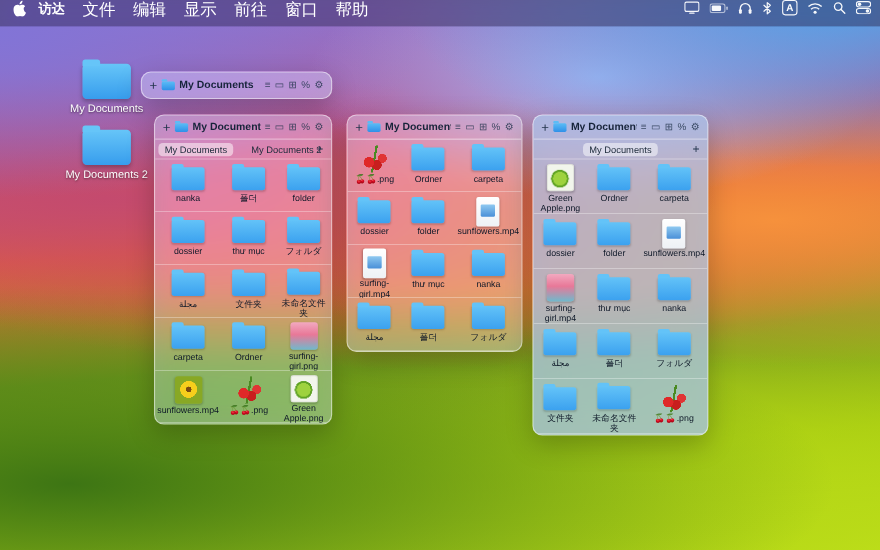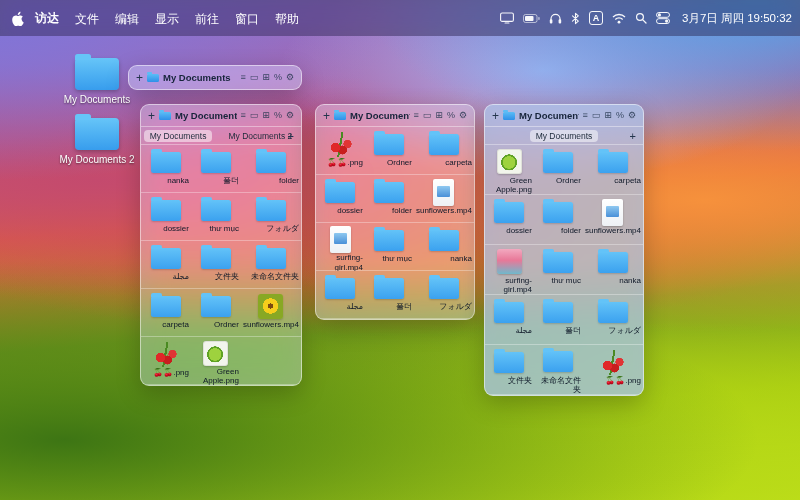--- a/index.html
+++ b/index.html
@@ -11,25 +11,25 @@
       radial-gradient(60% 40% at 68% 14%, #a9b2ee 0%, rgba(169,178,238,0) 55%),
       radial-gradient(80% 50% at 0% 6%, #8274d6 0%, rgba(130,116,214,0) 60%),
       radial-gradient(120% 40% at 12% 36%, #c44a6e 0%, rgba(196,74,110,0) 58%),
       radial-gradient(120% 48% at 88% 40%, #f6913c 0%, rgba(246,145,60,0) 55%),
       radial-gradient(110% 42% at 45% 44%, #e05a3a 0%, rgba(224,90,58,0) 55%),
       radial-gradient(140% 58% at 8% 88%, #3d7514 0%, rgba(61,117,20,0) 62%),
       radial-gradient(120% 52% at 75% 95%, #b6d816 0%, rgba(182,216,22,0) 60%),
       linear-gradient(175deg, #8a7ad8 0%, #b85890 28%, #e0603c 42%, #7fa21e 62%, #a8cc12 80%, #c4e41e 100%);
   }
   
-  .menubar{position:absolute;top:0;left:0;right:0;height:36px;display:flex;align-items:center;
+  .menubar{position:absolute;top:0;left:0;right:0;height:24px;display:flex;align-items:flex-start;
     background:rgba(56,48,84,.52);backdrop-filter:blur(12px) saturate(1.3);color:#fff;padding:0 8px 0 12px;z-index:20}
   .apple{display:flex;align-items:center;margin-right:2px}
   .appname{font-weight:bold;font-size:12px;padding:0 8px}
-  .mitem{font-size:12px;padding:0 8px;white-space:nowrap}
+  .mitem{font-size:15px;padding:0 8px;white-space:nowrap}
   .status{margin-left:auto;display:flex;align-items:center;gap:9px}
   .sic{display:flex;align-items:center;opacity:.95}
   .inputsrc{width:14px;height:14px;border:1.2px solid rgba(255,255,255,.95);border-radius:3px;font-size:9px;font-weight:bold;display:flex;align-items:center;justify-content:center}
   .mbtime{font-size:11.5px;white-space:nowrap;margin-left:3px}
   
   #desktop-icons{position:absolute;left:51px;top:58px;display:flex;flex-direction:column;gap:12px;z-index:1}
   .dicon{width:92px;display:flex;flex-direction:column;align-items:center;cursor:default}
   .folder-lg{width:44px;height:32px;border-radius:4px;background:linear-gradient(180deg,#66c5f8 0%,#379ded 100%);position:relative;box-shadow:0 2px 4px rgba(0,0,0,.25)}
   .folder-lg::before{content:"";position:absolute;top:-4px;left:0;width:16px;height:6px;border-radius:2.5px 2.5px 0 0;background:#66c5f8}
   .dlabel{margin-top:4px;font-size:10px;color:#fff;text-shadow:0 1px 2px rgba(0,0,0,.55);text-align:center;line-height:1.15}
@@ -50,21 +50,21 @@
   .tabrow{height:18px;display:flex;align-items:center;justify-content:center;gap:10px;position:relative;border-bottom:1px solid rgba(255,255,255,.35)}
   .tab{font-size:8.5px;color:#1c2a3a;padding:1px 6px;border-radius:4px;white-space:nowrap}
   .tab.active{background:rgba(255,255,255,.5)}
   .tabadd{position:absolute;right:7px;font-size:11px;color:#24364e}
   .grid{display:grid;grid-template-columns:repeat(3,1fr);
     background-image:repeating-linear-gradient(to bottom,transparent 0,transparent 47px,rgba(255,255,255,.32) 47px,rgba(255,255,255,.32) 48px)}
   .cell{height:48px;display:flex;flex-direction:column;align-items:center}
   .box-right .cell{height:50px}
   .box-right .grid{background-image:repeating-linear-gradient(to bottom,transparent 0,transparent 49px,rgba(255,255,255,.32) 49px,rgba(255,255,255,.32) 50px)}
   .iwrap{height:28px;display:flex;align-items:center;justify-content:center;margin-top:3px}
-  .clabel{font-size:8px;line-height:1.2;text-align:right;padding:0 2px;color:#0e1828;max-height:20px;overflow:hidden;word-wrap:break-word;width:100%}
+  .clabel{font-size:8px;line-height:1.2;text-align:center;padding:0 2px;color:#0e1828;max-height:20px;overflow:hidden;word-wrap:break-word;width:100%}
   .fi-folder{width:30px;height:21px;border-radius:2.5px;background:linear-gradient(180deg,#63c3f8 0%,#3ba1ef 100%);position:relative;box-shadow:0 1px 2px rgba(0,0,0,.18)}
   .fi-folder::before{content:"";position:absolute;top:-3px;left:0;width:11px;height:4px;border-radius:2px 2px 0 0;background:#63c3f8}
   .fi-thumb{width:25px;height:25px;border-radius:3px;box-shadow:0 1px 2px rgba(0,0,0,.2)}
   .thumb-surf{background:linear-gradient(180deg,#f2a9c0 0%,#e87898 45%,#6fb9cc 100%)}
   .thumb-sunflower{background:radial-gradient(circle at 50% 48%,#7a4a12 0 14%,#f6ce1c 15% 42%,#88a824 43% 100%)}
   .thumb-apple{border:1px solid rgba(0,0,0,.08);background:radial-gradient(circle at 48% 54%,#9ed23e 0 36%,#5fa224 37% 46%,#f2f5ec 47% 100%)}
   .thumb-cherries{box-shadow:none;background:
       radial-gradient(circle at 30% 62%,#e02828 0 20%,rgba(224,40,40,0) 21%),
       radial-gradient(circle at 58% 72%,#c81e1e 0 19%,rgba(200,30,30,0) 20%),
       radial-gradient(circle at 78% 48%,#e03434 0 17%,rgba(224,52,52,0) 18%),
@@ -138,21 +138,20 @@
           </svg>
         </span>
       <span class="sic">
           <svg width="14" height="12" viewBox="0 0 14 12">
             <rect x="0.5" y="0.5" width="13" height="4.8" rx="2.4" fill="none" stroke="#fff" stroke-width="1"></rect>
             <circle cx="3.4" cy="2.9" r="1.6" fill="#fff"></circle>
             <rect x="0.5" y="6.7" width="13" height="4.8" rx="2.4" fill="none" stroke="#fff" stroke-width="1"></rect>
             <circle cx="10.6" cy="9.1" r="1.6" fill="#fff"></circle>
           </svg>
         </span>
-      <span class="mbtime">3月7日 周四 19:50:32</span>
     </div>
   </div>
 
   <div id="desktop-icons">
       <div class="dicon">
         <div class="folder-lg"></div>
         <div class="dlabel">My Documents</div>
       </div>
       <div class="dicon">
         <div class="folder-lg"></div>
@@ -254,20 +253,26 @@
             <div class="clabel">carpeta</div>
           </div>
           <div class="cell">
             <div class="iwrap">
               <div class="fi-folder"></div>
             </div>
             <div class="clabel">Ordner</div>
           </div>
           <div class="cell">
             <div class="iwrap">
+              <div class="fi-thumb thumb-surf"></div>
+            </div>
+            <div class="clabel">surfing-girl.png</div>
+          </div>
+          <div class="cell">
+            <div class="iwrap">
               <div class="fi-thumb thumb-sunflower"></div>
             </div>
             <div class="clabel">sunflowers.mp4</div>
           </div>
           <div class="cell">
             <div class="iwrap">
               <div class="fi-thumb thumb-cherries"></div>
             </div>
             <div class="clabel">🍒🍒.png</div>
           </div>

